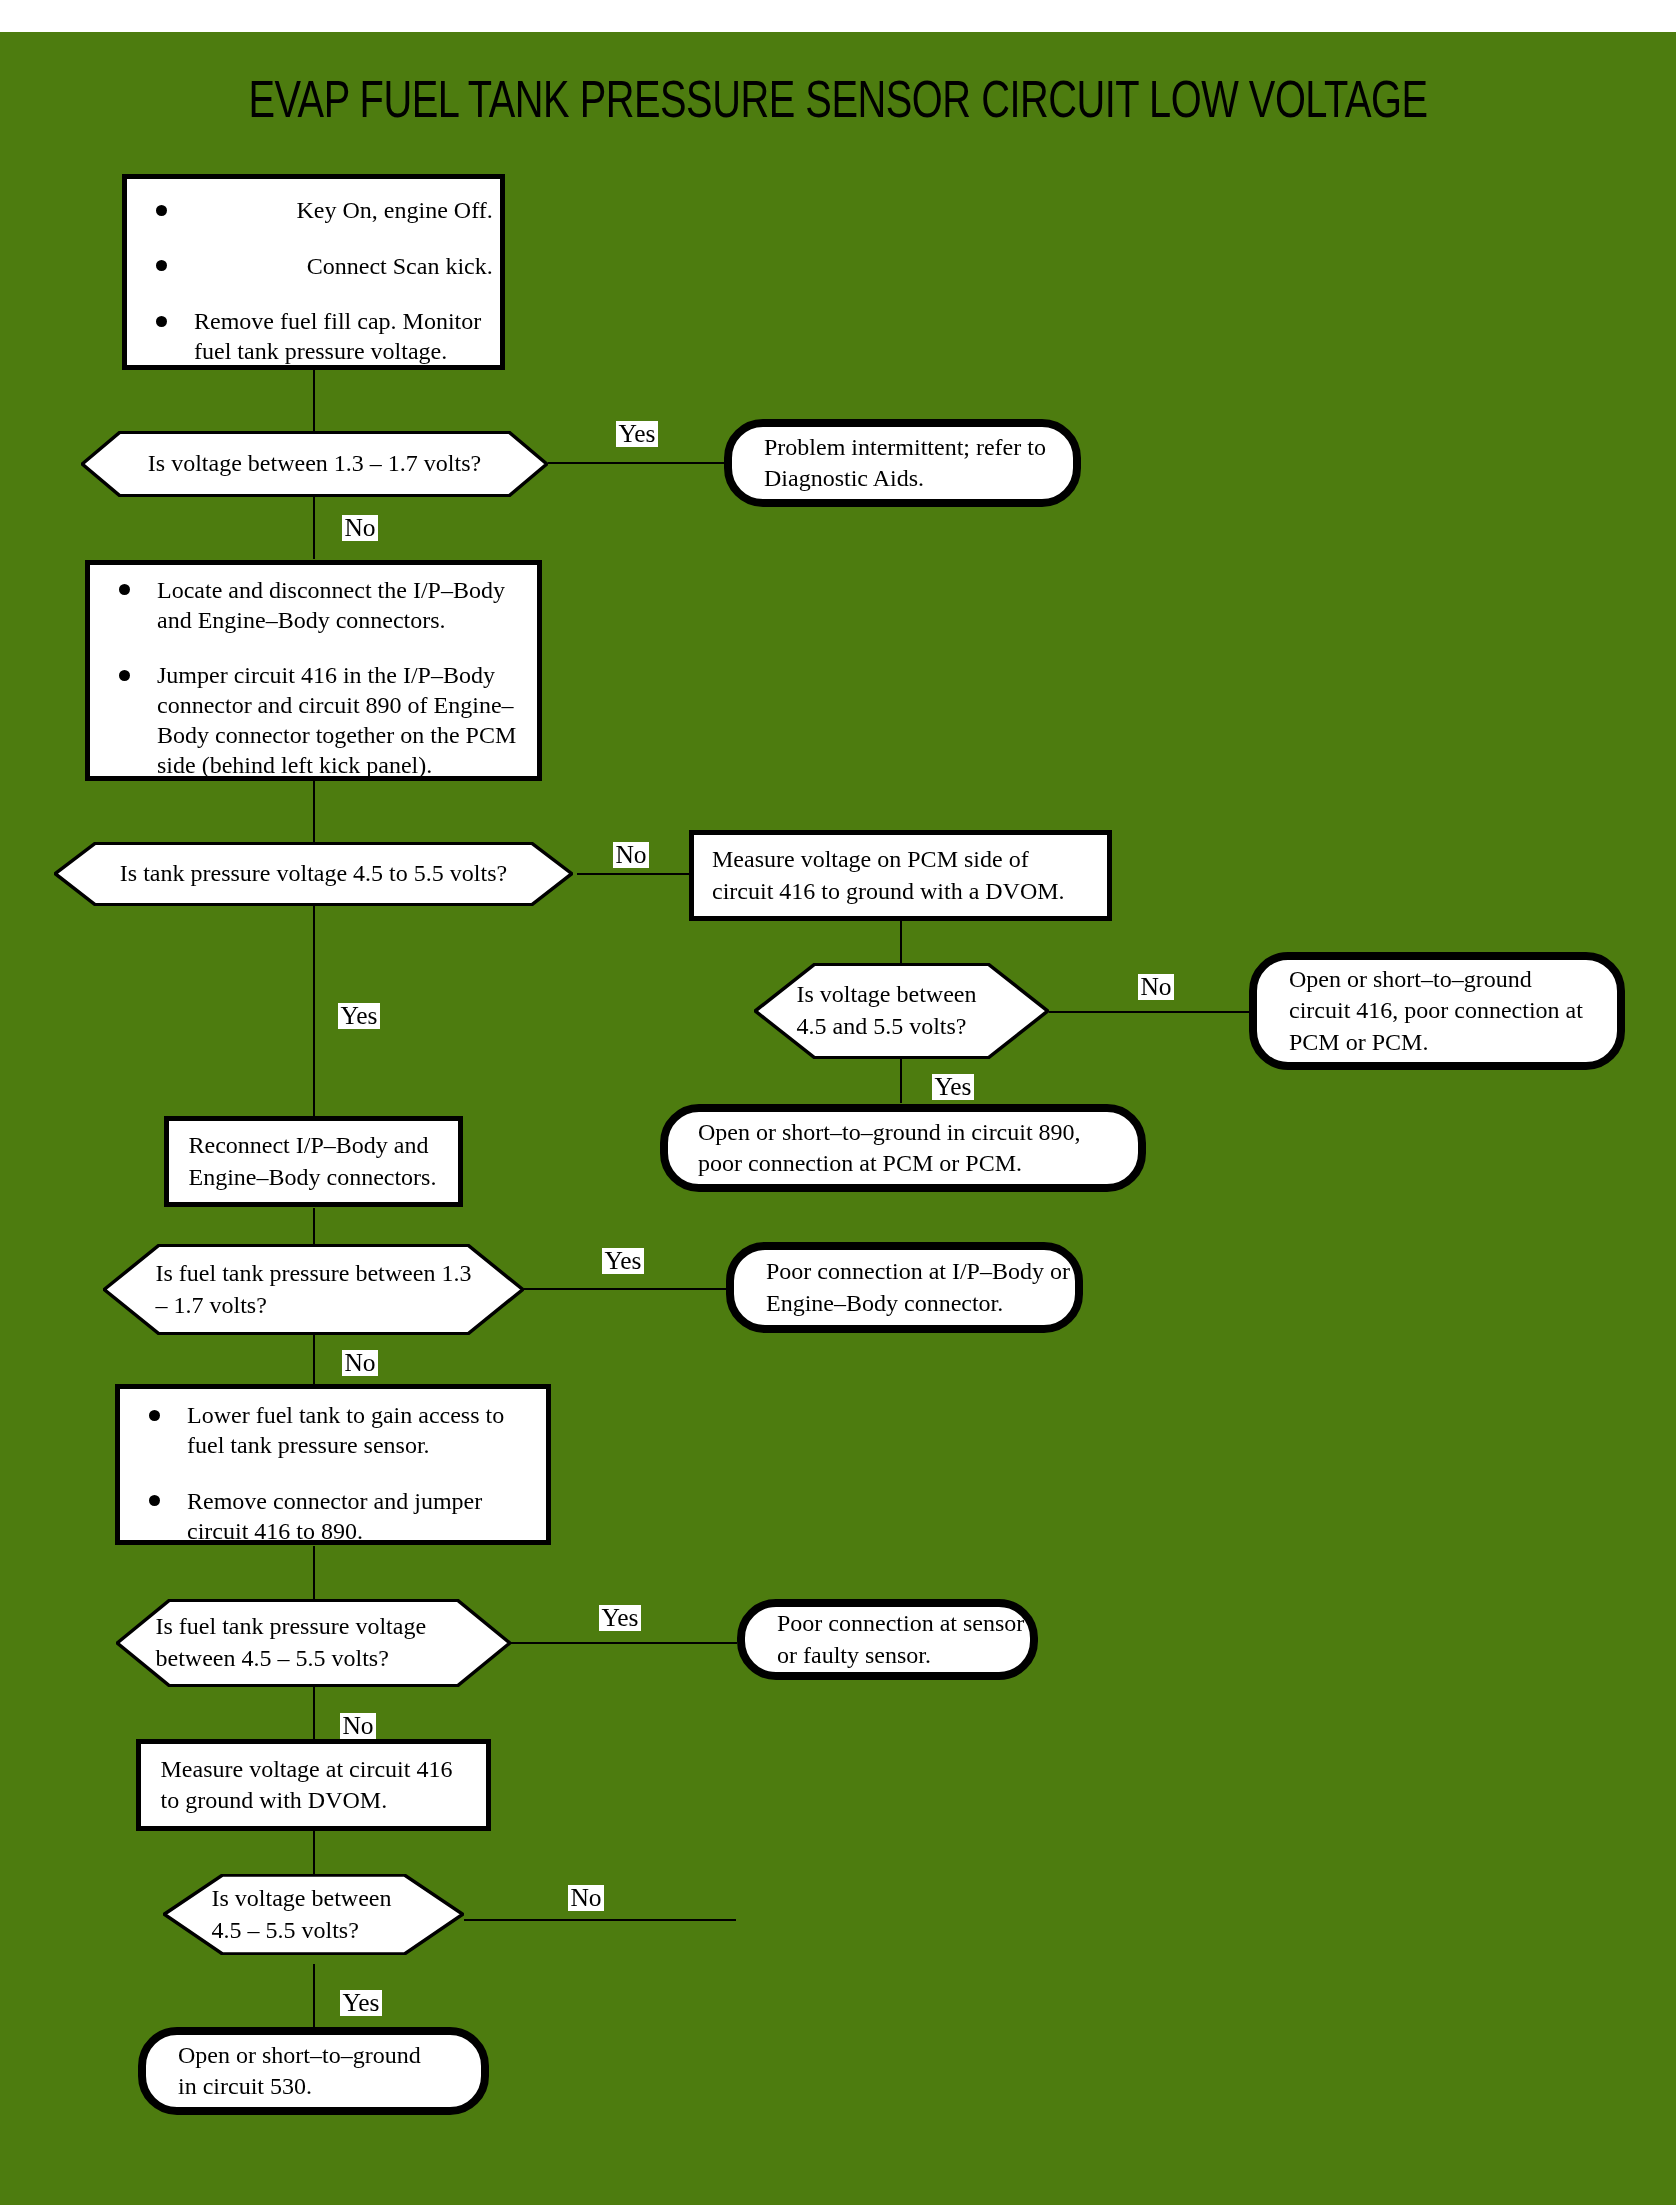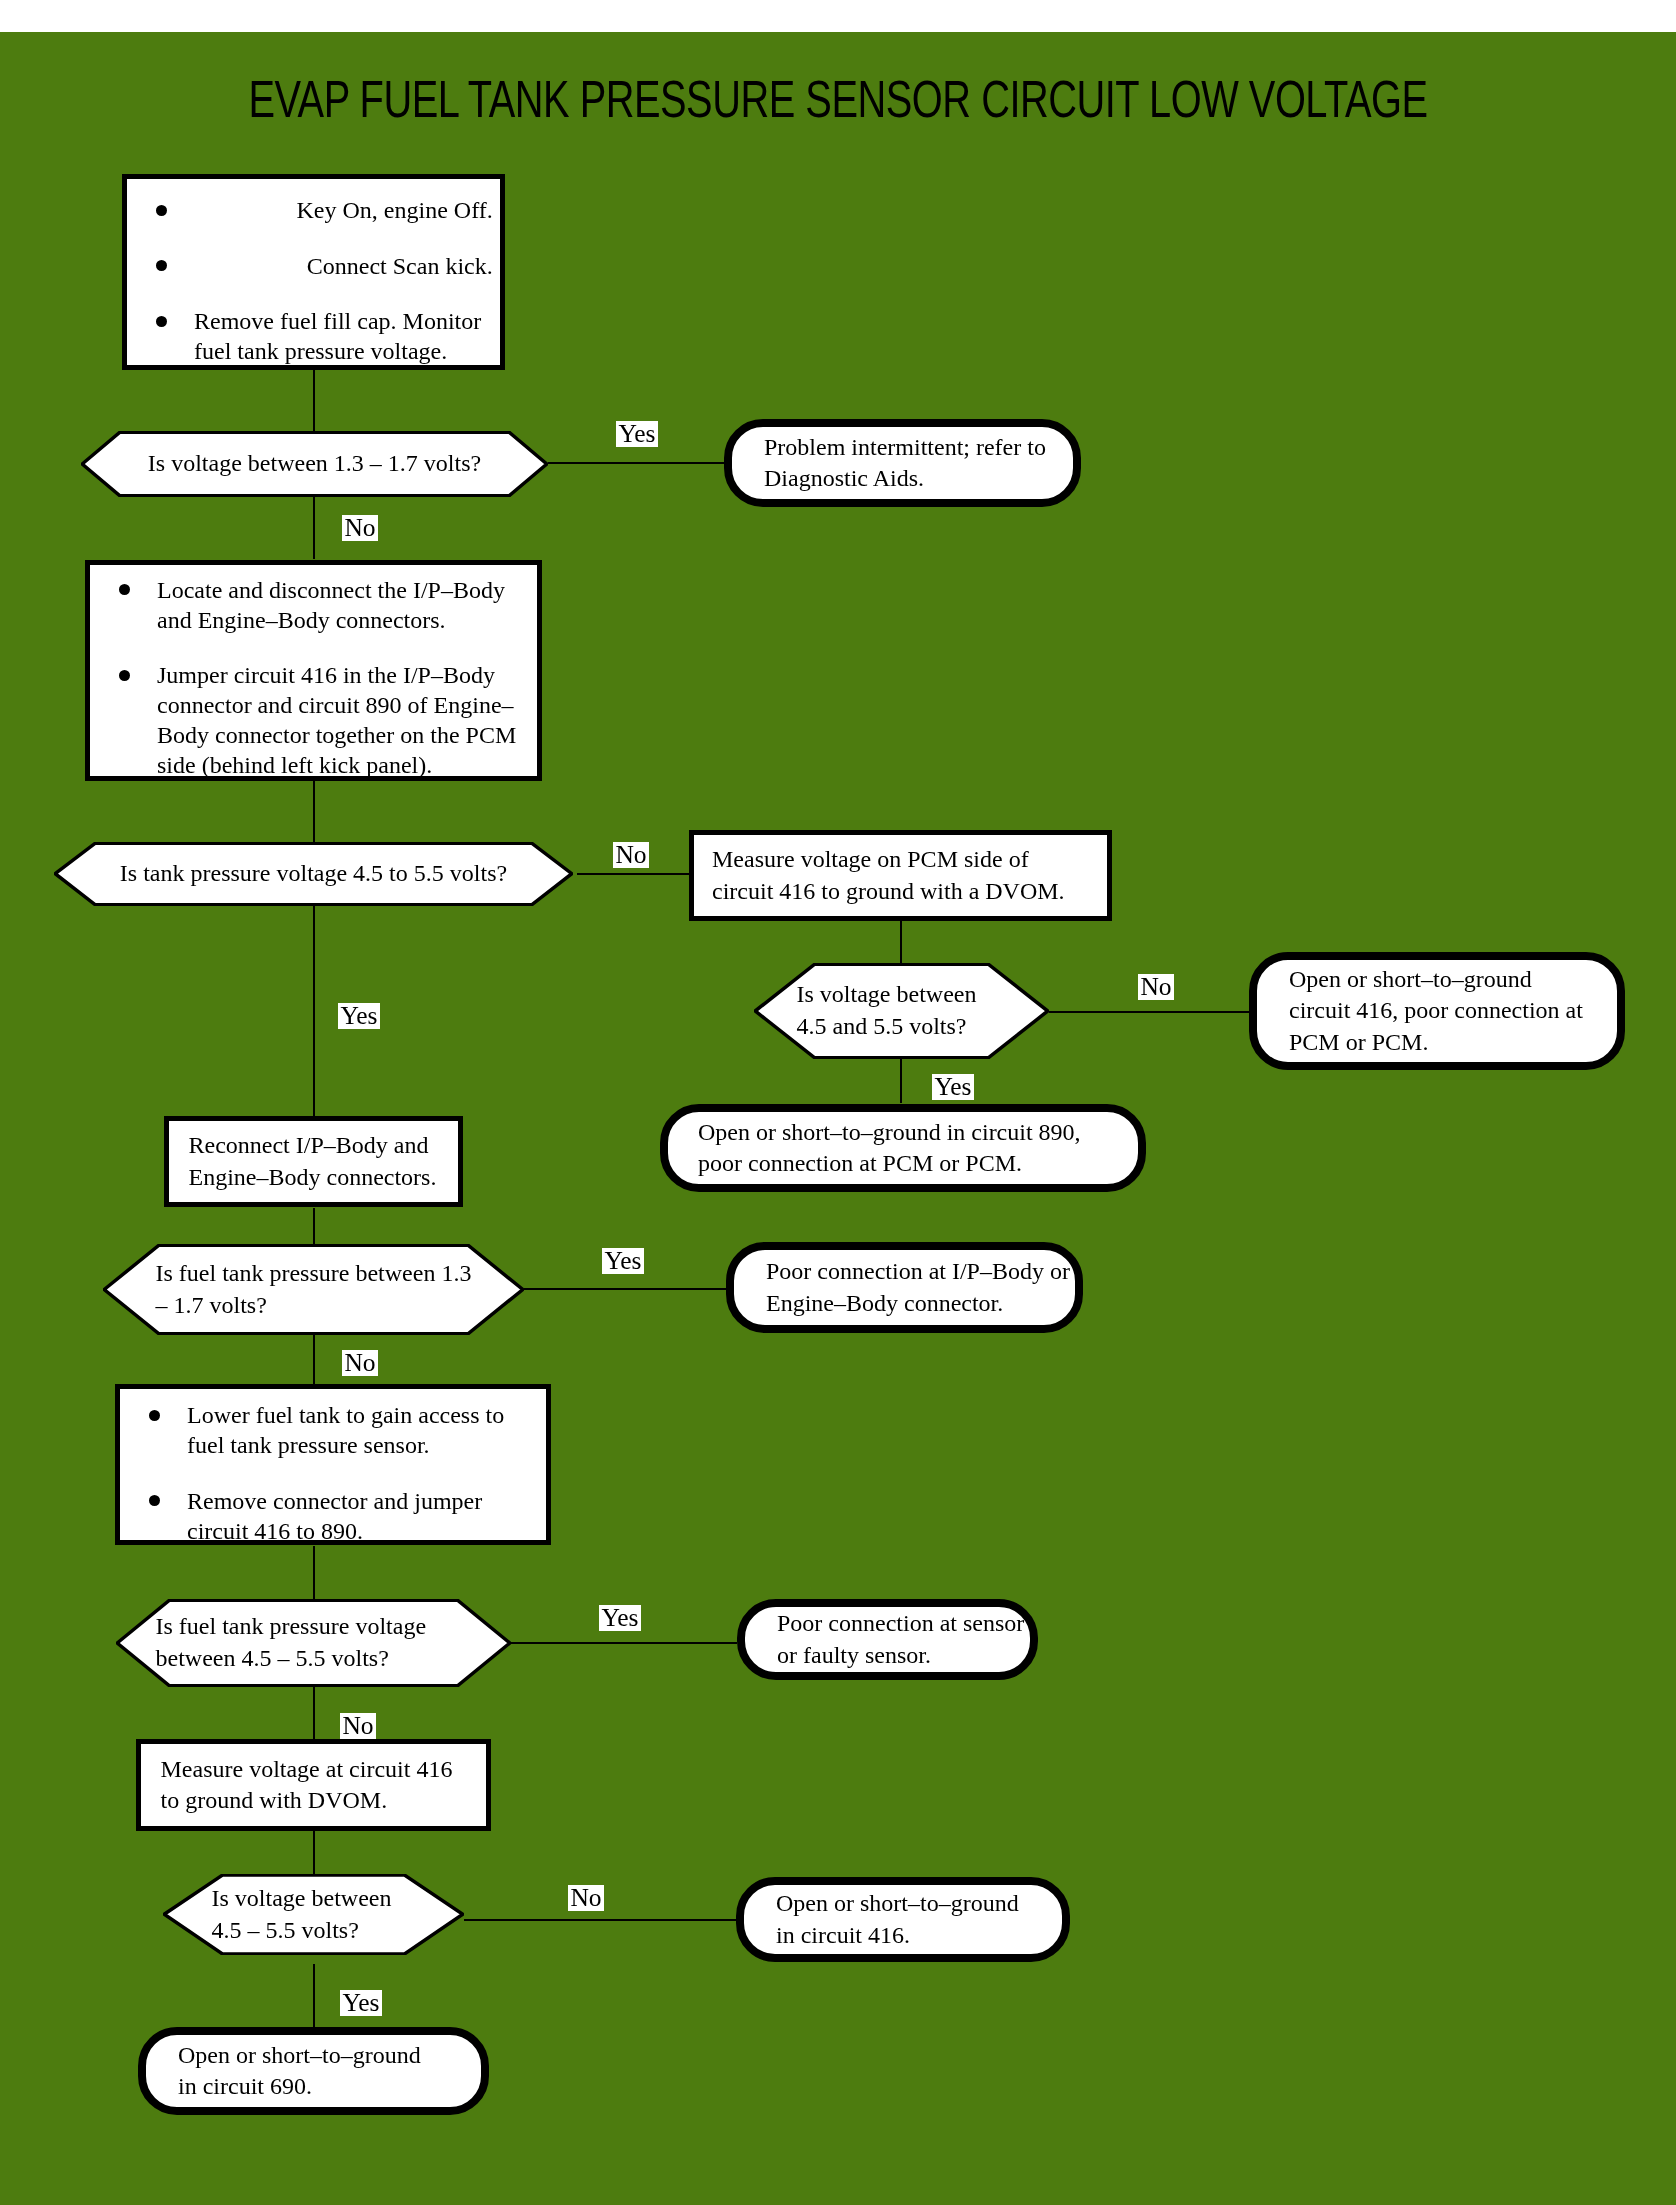--- a/index.html
+++ b/index.html
@@ -225,23 +225,20 @@
     <div class="ptext" style="padding-left:19.5px; max-width:316px;">Measure voltage at circuit 416 to ground with DVOM.</div>
   </div>
 
   <div class="decision" style="left:163px; top:1842px; width:301px; height:81px;">
     <svg viewBox="0 0 496 147" preserveAspectRatio="none">
       <polygon points="2,73 98,2 398,2 494,73 398,145 98,145" fill="#fff" stroke="#000" stroke-width="3.5" vector-effect="non-scaling-stroke"></polygon>
     </svg>
     <div class="dtext" style="max-width:204px;">Is voltage between 4.5 – 5.5 volts?</div>
   </div>
   <div class="edge-label" style="left:568px; top:1853px;">No</div>
-  <div class="terminal" style="left:736px; top:1845px; width:334px; height:85px;">
-    <div class="ttext" style="padding-left:32px; max-width:267px;">Open or short–to–ground in circuit 416.</div>
-  </div>
   <div class="edge-label" style="left:340px; top:1958px;">Yes</div>
 
   <div class="terminal" style="left:138px; top:1995px; width:351px; height:88px;">
-    <div class="ttext" style="padding-left:32px; max-width:267px;">Open or short–to–ground in circuit 690.</div>
+    <div class="ttext" style="padding-left:32px; max-width:267px;">Open or short–to–ground in circuit 530.</div>
   </div>
 
 </div>
 
 
 </body></html>

